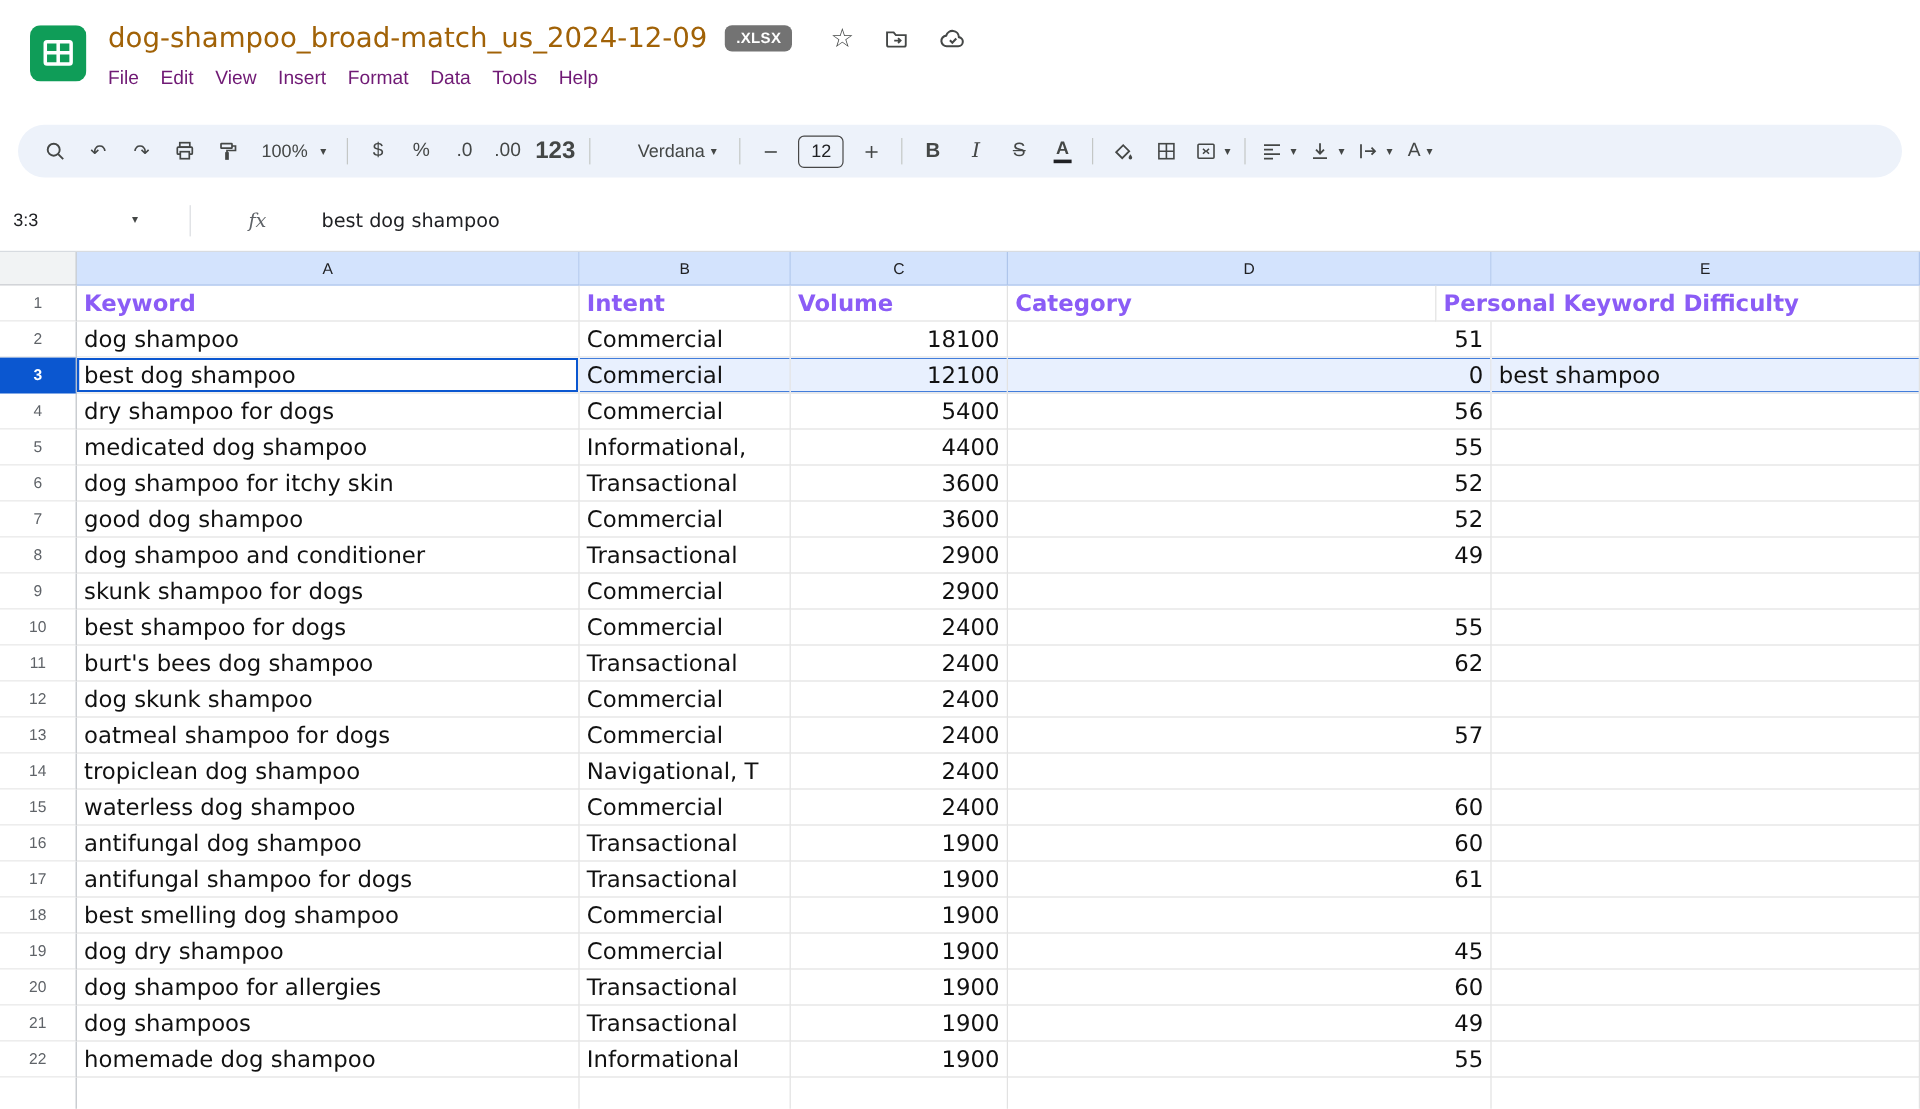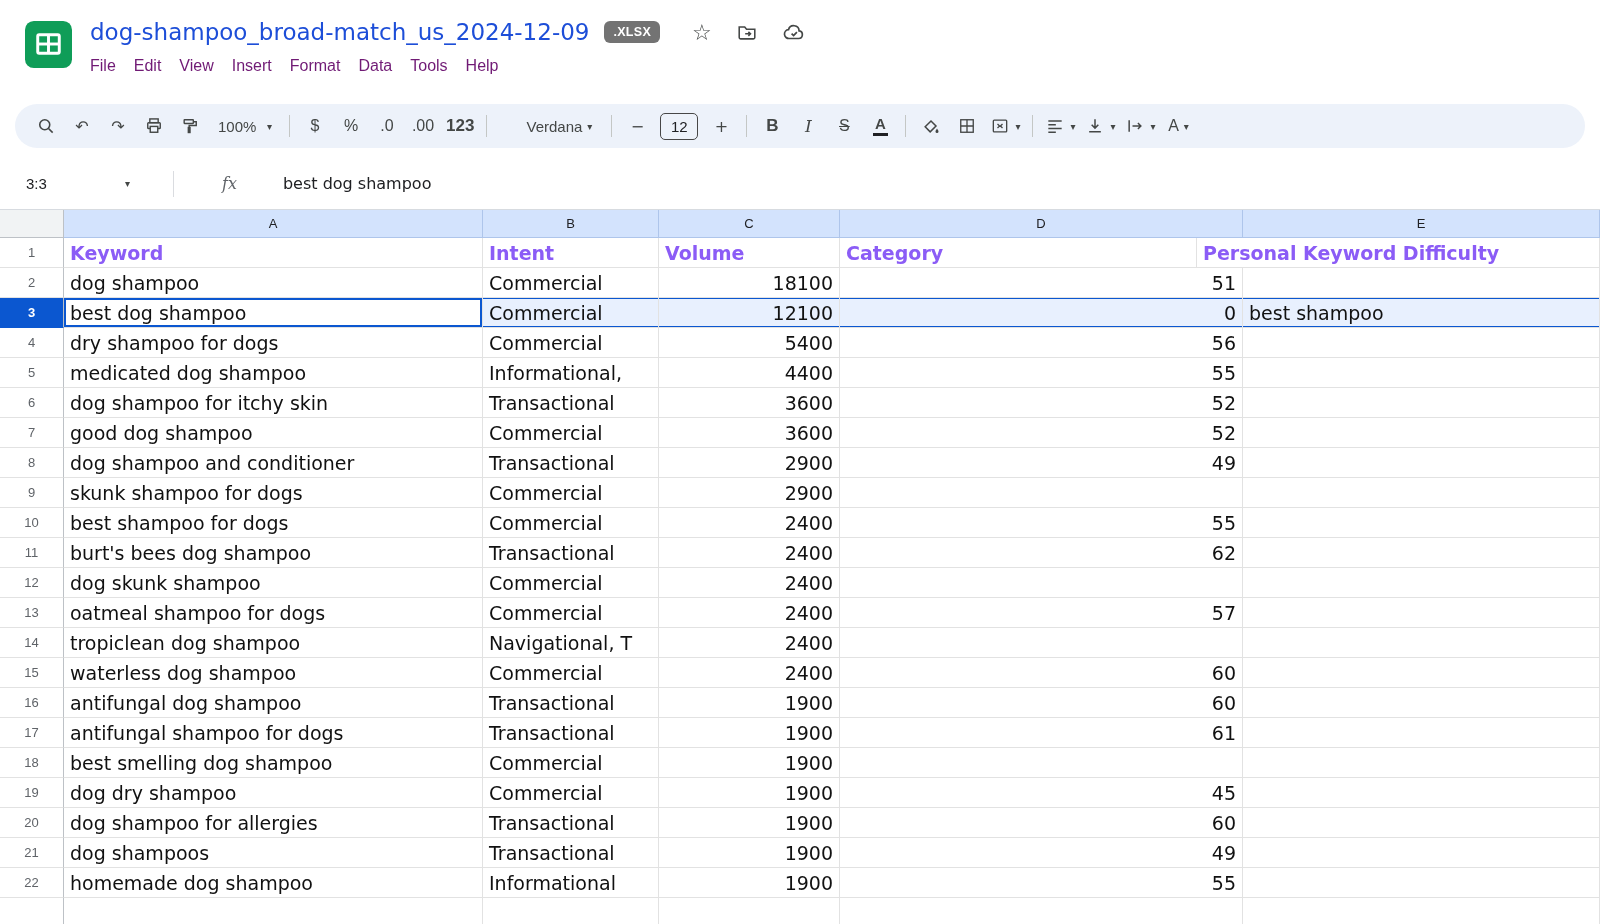--- a/index.html
+++ b/index.html
@@ -5,45 +5,45 @@
   * { margin:0; padding:0; box-sizing:border-box; }
   html,body { width:1600px; height:924px; }
   body { font-family:"Liberation Sans",sans-serif; color:#202124; background:#fff; overflow:hidden; }
   svg { display:block; }
 
   
   .app-header { height:102px; position:relative; }
   .logo { position:absolute; left:25px; top:21px; width:47px; height:47px; }
   .header-main { margin-left:90px; padding-top:13px; }
   .title-row { display:flex; align-items:center; height:38px; }
-  .doc-title { font-size:23px; color:#1d4ed8; margin-right:15px; white-space:nowrap; font-family:"DejaVu Sans",sans-serif; }
+  .doc-title { font-size:23px; color:#a16207; margin-right:15px; white-space:nowrap; font-family:"DejaVu Sans",sans-serif; }
   .badge { background:#737373; color:#fff; font-size:12.5px; font-weight:bold; padding:4px 9px; border-radius:6px; margin-right:20px; letter-spacing:.3px; }
   .hicon { color:#444746; margin:0 12px; display:flex; align-items:center; font-size:22px; font-family:"DejaVu Sans",sans-serif; }
   .menu-row { display:flex; margin-left:-9px; margin-top:3px; }
   .menu-item { font-size:16px; padding:3px 9px; border-radius:13px; color:#701a75; }
 
   
   .toolbar-wrap { padding:2px 15px 10px; }
   .toolbar { background:#edf2fa; height:44px; border-radius:22px; display:flex; align-items:center; padding:0 13px; overflow:hidden; }
   .tb { height:32px; min-width:36px; padding:0 5px; display:flex; align-items:center; justify-content:center; gap:5px; color:#444746; font-size:16px; border-radius:6px; flex:none; }
   .glyph { font-family:"DejaVu Sans",sans-serif; }
   .tb-sep { width:1px; height:22px; background:#c4c7c5; margin:0 7px; flex:none; }
   .zoom { font-size:15px; min-width:74px; justify-content:space-between; padding:0 10px; }
   .fontsel { font-size:15px; min-width:110px; justify-content:flex-end; padding:0 12px; }
   .size-box { width:38px; height:27px; border:1px solid #474747; border-radius:5px; display:flex; align-items:center; justify-content:center; font-size:15px; margin:0 5px; flex:none; }
   .bold-l { font-weight:700; font-size:17px; }
   .italic-l { font-style:italic; font-family:"DejaVu Serif",serif; font-size:17px; }
   .strike-l { text-decoration:line-through; font-size:16px; }
   .acolor { display:flex; flex-direction:column; align-items:center; line-height:1; font-size:15px; font-weight:600; }
   .acolor .bar { width:15px; height:3px; background:#202124; margin-top:2px; }
   .caret { font-size:10px; color:#444746; font-family:"DejaVu Sans",sans-serif; }
-  .numfmt { font-size:17px; font-weight:600; }
+  .numfmt { font-size:20px; font-weight:600; }
 
   
-  .formula-bar { height:52px; display:flex; align-items:center; padding-left:16px; border-bottom:1px solid #d7dbe0;gap:29px; }
+  .formula-bar { height:52px; display:flex; align-items:center; padding-left:1px; border-bottom:1px solid #d7dbe0;gap:29px; }
   .name-box { width:124px; display:flex; align-items:center; justify-content:space-between; font-size:15px; padding:4px 10px; }
   .fb-sep { width:1px; height:26px; background:#dadce0; margin:0 4px; }
   .fx { font-family:"DejaVu Serif",serif; font-style:italic; color:#5f6368; font-size:16px; margin:0 17px 0 15px;text-align:right; }
   .fvalue { font-size:16px; color:#202124; font-family:"DejaVu Sans",sans-serif; }
 
   
   .grid { width:1600px; }
   .grid-row { display:flex; height:30px; }
   .colhead-row { height:28px; }
   .corner { width:64px; flex:none; background:#f1f3f4; border-right:1px solid #bdc1c6; border-bottom:1px solid #bdc1c6; }

